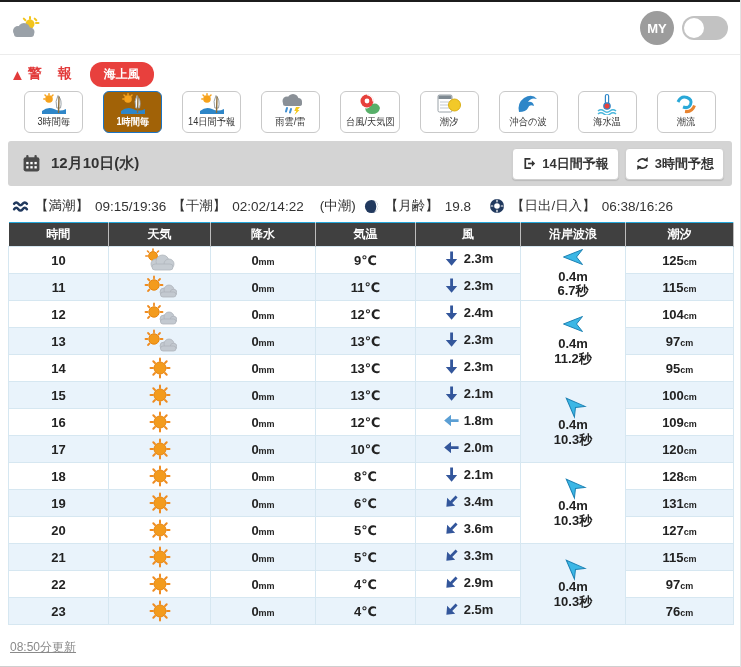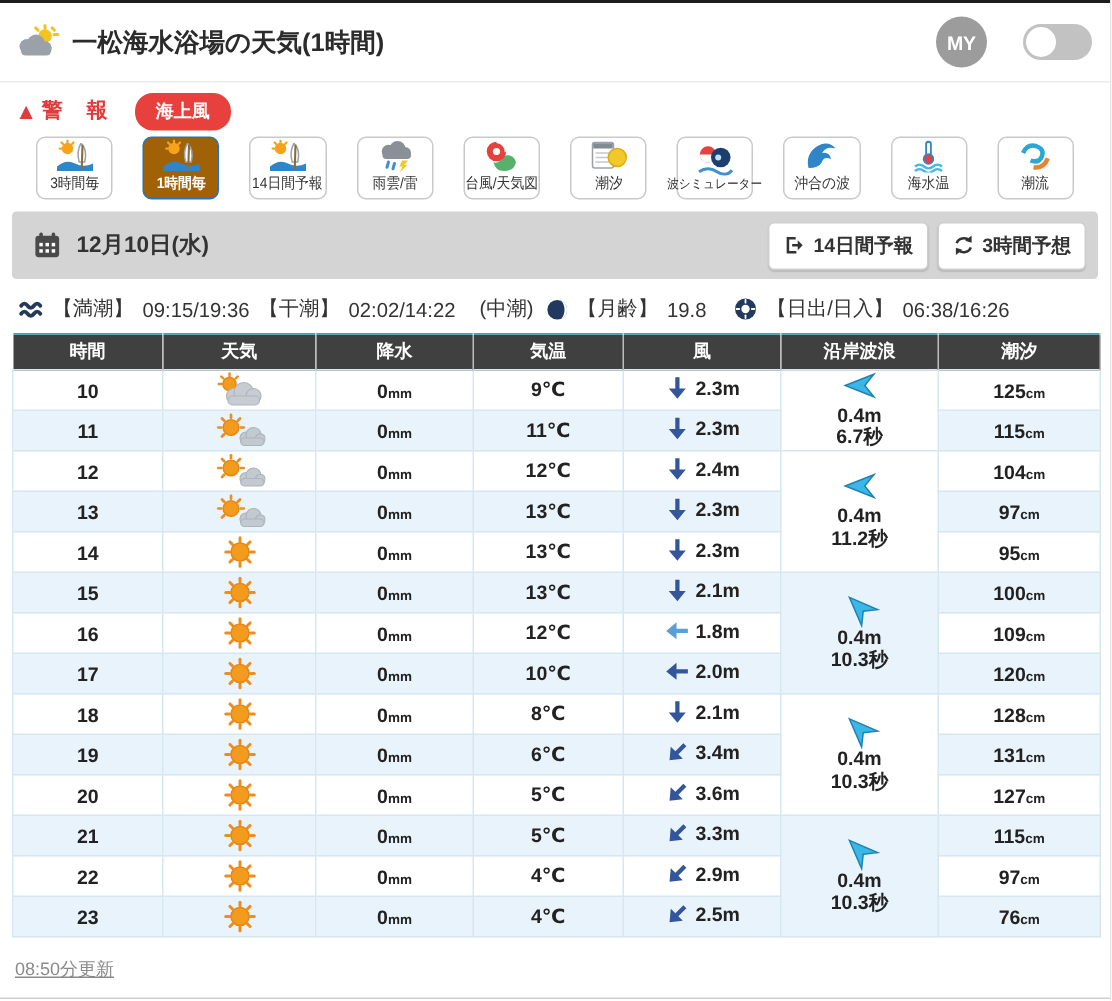--- a/index.html
+++ b/index.html
@@ -7,21 +7,21 @@
   body { font-family:"Liberation Sans","DejaVu Sans",sans-serif; }
   .page { width:741px; height:667px; background:#fff; position:relative; overflow:hidden;
           border-right:1px solid #e3e3e3; }
   .topline { height:2px; background:#1c1c1c; }
 
   
   .app-header { display:flex; justify-content:space-between; align-items:center;
                 padding:0 12px 0 10px; height:53px; border-bottom:1px solid #ececec; }
   .title-wrap { display:flex; align-items:center; gap:8px; }
   .page-title { font-size:17px; font-weight:bold; color:#2b2b2b; }
-  .header-right { display:flex; align-items:center; gap:24px; }
+  .header-right { display:flex; align-items:center; gap:8px; }
   .my-badge { width:34px; height:34px; border-radius:50%; background:#9c9c9c; color:#fff;
               font-size:13px; font-weight:bold; display:flex; align-items:center; justify-content:center; cursor:pointer; }
   .toggle { width:46px; height:24px; border-radius:12px; background:#c2c2c2; position:relative; cursor:pointer; }
   .knob { width:20px; height:20px; border-radius:50%; background:#fff; position:absolute; top:2px; left:2px; }
 
   
   .alert-row { display:flex; align-items:center; gap:12px; padding:8px 10px 6px; height:36px; }
   .warn-wrap { display:flex; align-items:center; gap:3px; }
   .warn-icon { color:#e23b3b; font-size:15px; line-height:1; }
   .warn-label { color:#e23b3b; font-size:14px; font-weight:bold; letter-spacing:6px; }
@@ -95,21 +95,20 @@
             </g>
             <circle cx="20" cy="8" r="4.5" fill="#f2c41d"></circle>
             <g fill="#9aa1a8">
               <circle cx="8" cy="15" r="5"></circle>
               <circle cx="14" cy="13" r="6"></circle>
               <circle cx="20" cy="16" r="4.5"></circle>
               <rect x="4" y="15" width="20" height="6" rx="3"></rect>
             </g>
           </svg>
         </span>
-      <span class="page-title">一松海水浴場の天気(1時間)</span>
     </div>
     <div class="header-right">
       <div class="my-badge">MY</div>
       <div class="toggle">
         <div class="knob"></div>
       </div>
     </div>
   </div>
 
   <div class="alert-row">
@@ -208,32 +207,20 @@
             <rect x="2.5" y="2.5" width="13" height="3.5" fill="#7f8a92"></rect>
             <g stroke="#c3c9d0" stroke-width="1">
               <line x1="4" y1="9" x2="14" y2="9"></line>
               <line x1="4" y1="12" x2="14" y2="12"></line>
               <line x1="4" y1="15" x2="14" y2="15"></line>
             </g>
             <circle cx="18.5" cy="12" r="6" fill="#f2c929" stroke="#d9ae13"></circle>
           </svg>
         </span>
         <span class="tab-label">潮汐</span>
-      </div>
-      <div class="tab">
-        <span class="tab-icon">
-          <svg width="26" height="22" viewBox="0 0 26 22">
-            <circle cx="8" cy="8" r="5.5" fill="#e6413c"></circle>
-            <path d="M2.5 8 a5.5 5.5 0 0 0 11 0 Z" fill="#fff"></path>
-            <circle cx="16.5" cy="10" r="6.5" fill="#1d3f6e"></circle>
-            <circle cx="14.8" cy="10" r="2" fill="#bfe3f2"></circle>
-            <path d="M2 19.5 q6 -4 12 0 q6 4 10 -1" stroke="#3f8fd2" stroke-width="2" fill="none"></path>
-          </svg>
-        </span>
-        <span class="tab-label small">波シミュレーター</span>
       </div>
       <div class="tab">
         <span class="tab-icon">
           <svg width="24" height="22" viewBox="0 0 24 22">
             <path d="M3 19 Q1 10 8 5 Q16 0 21 6 Q15 4 12 9 Q17 8 18 13 Q13 11 12 15 Q10 19 3 19 Z" fill="#2e86c8"></path>
           </svg>
         </span>
         <span class="tab-label">沖合の波</span>
       </div>
       <div class="tab">

